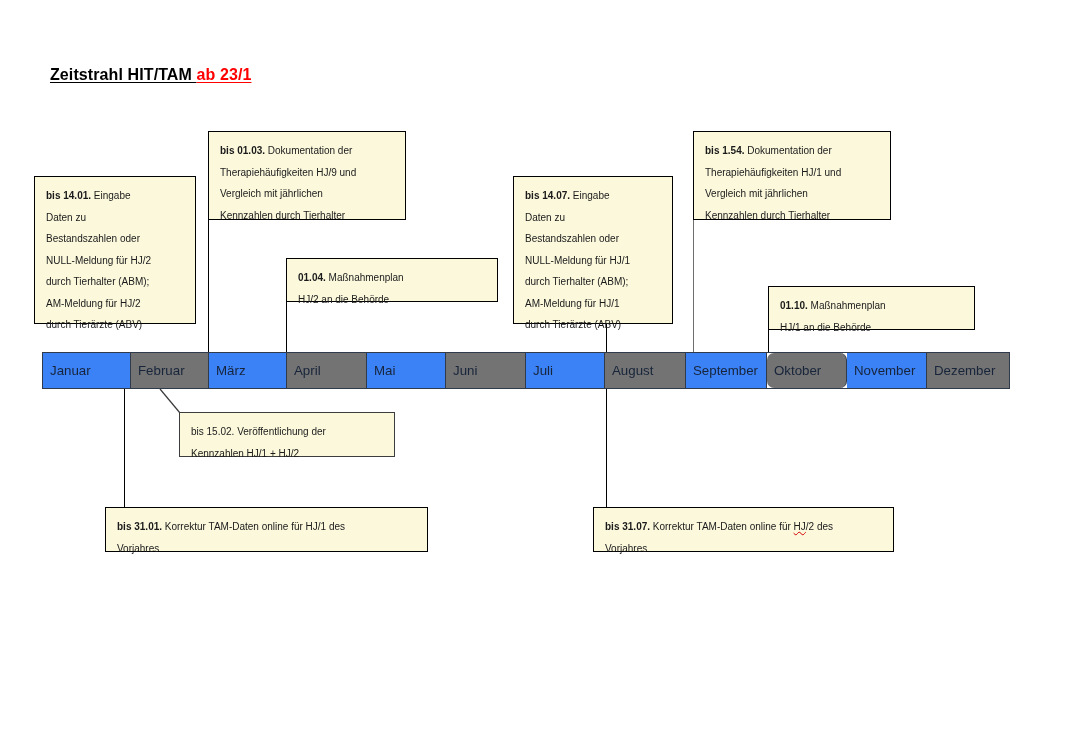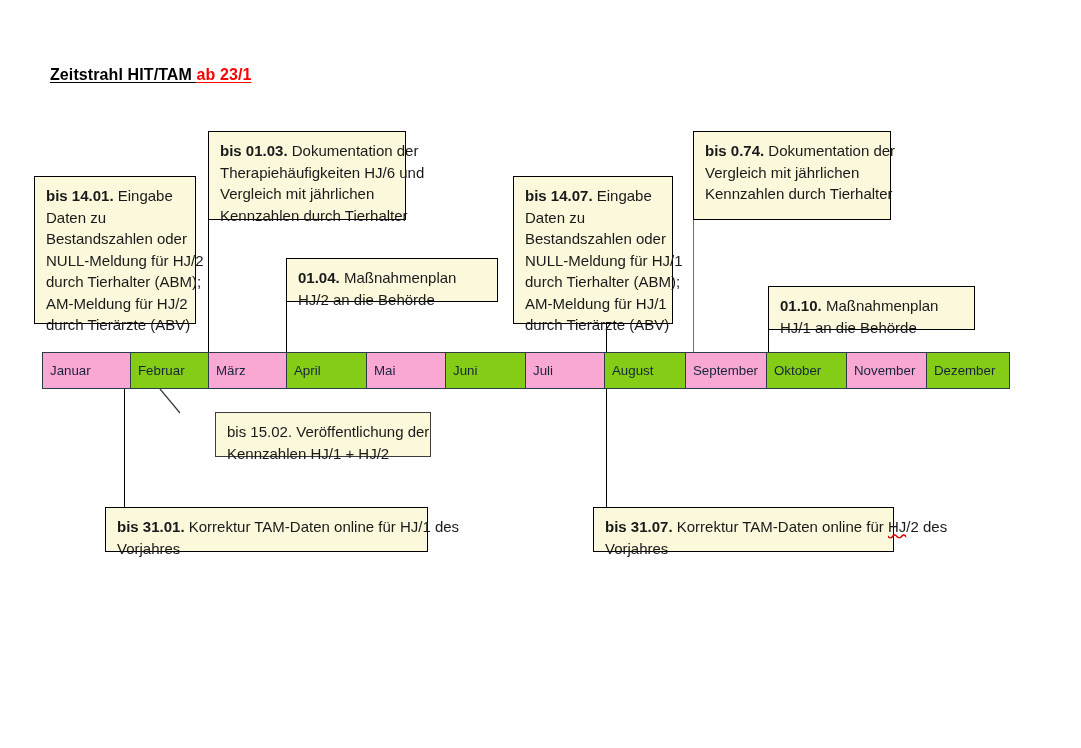--- a/index.html
+++ b/index.html
@@ -56,31 +56,31 @@
     border-right: 1px solid #2f3b4a;
     display: flex;
     align-items: center;
     padding-left: 7px;
     font-size: 13.3px;
     color: #17243a;
     overflow: hidden;
     white-space: nowrap;
   }
   .month:last-child { border-right: none; }
-  .month.dark  { background: #f9a8d4; }
-  .month.light { background: #84cc16; }
+  .month.dark  { background: #3b82f6; }
+  .month.light { background: #737373; }
 
   
   .callout {
     position: absolute;
     box-sizing: border-box;
     background: #fbf8dc;
     border: 1px solid #000000;
     padding: 8px 10px 17px 11px;
-    font-size: 15px;
+    font-size: 10px;
     line-height: 21.5px;
     color: #1a1a1a;
   }
   .callout.thin-border { border: 1px solid #3d3d3d; }
   .callout b { font-weight: bold; }
   .callout .ln { display: block; white-space: nowrap; }
   .spell {
     text-decoration: underline wavy #d40000;
     text-decoration-skip-ink: none;
   }
@@ -132,52 +132,53 @@
     <span class="ln">Daten zu</span>
     <span class="ln">Bestandszahlen oder</span>
     <span class="ln">NULL-Meldung für HJ/2</span>
     <span class="ln">durch Tierhalter (ABM);</span>
     <span class="ln">AM-Meldung für HJ/2</span>
     <span class="ln">durch Tierärzte (ABV)</span>
   </div>
 
   <div class="callout" style="left:208px; top:131px; width:198px; height:89px;">
     <span class="ln"><b>bis 01.03.</b><span> Dokumentation der</span></span>
-    <span class="ln">Therapiehäufigkeiten HJ/6 und</span>
+    <span class="ln">Therapiehäufigkeiten HJ/9 und</span>
     <span class="ln">Vergleich mit jährlichen</span>
     <span class="ln">Kennzahlen durch Tierhalter</span>
   </div>
 
   <div class="callout" style="left:286px; top:258px; width:212px; height:44px;">
     <span class="ln"><b>01.04.</b><span> Maßnahmenplan</span></span>
     <span class="ln">HJ/2 an die Behörde</span>
   </div>
 
   <div class="callout" style="left:513px; top:176px; width:160px; height:148px;">
     <span class="ln"><b>bis 14.07.</b><span> Eingabe</span></span>
     <span class="ln">Daten zu</span>
     <span class="ln">Bestandszahlen oder</span>
     <span class="ln">NULL-Meldung für HJ/1</span>
     <span class="ln">durch Tierhalter (ABM);</span>
     <span class="ln">AM-Meldung für HJ/1</span>
     <span class="ln">durch Tierärzte (ABV)</span>
   </div>
 
   <div class="callout" style="left:693px; top:131px; width:198px; height:89px;">
-    <span class="ln"><b>bis 0.74.</b><span> Dokumentation der</span></span>
+    <span class="ln"><b>bis 1.54.</b><span> Dokumentation der</span></span>
+    <span class="ln">Therapiehäufigkeiten HJ/1 und</span>
     <span class="ln">Vergleich mit jährlichen</span>
     <span class="ln">Kennzahlen durch Tierhalter</span>
   </div>
 
   <div class="callout" style="left:768px; top:258px; width:207px; height:44px;margin-top:28px;">
     <span class="ln"><b>01.10.</b><span> Maßnahmenplan</span></span>
     <span class="ln">HJ/1 an die Behörde</span>
   </div>
 
-  <div class="callout thin-border" style="left:179px; top:412px; width:216px; height:45px;margin-left:36px;">
+  <div class="callout thin-border" style="left:179px; top:412px; width:216px; height:45px;">
     <span class="ln">bis 15.02. Veröffentlichung der</span>
     <span class="ln">Kennzahlen HJ/1 + HJ/2</span>
   </div>
 
   <div class="callout" style="left:105px; top:507px; width:323px; height:45px;">
     <span class="ln"><b>bis 31.01.</b><span> Korrektur TAM-Daten online für HJ/1 des</span></span>
     <span class="ln">Vorjahres</span>
   </div>
 
   <div class="callout" style="left:593px; top:507px; width:301px; height:45px;">
@@ -188,18 +189,18 @@
   <div id="timeline">
     <div class="month dark" style="width:88px;">Januar</div>
     <div class="month light" style="width:78px;">Februar</div>
     <div class="month dark" style="width:78px;">März</div>
     <div class="month light" style="width:80px;">April</div>
     <div class="month dark" style="width:79px;">Mai</div>
     <div class="month light" style="width:80px;">Juni</div>
     <div class="month dark" style="width:79px;">Juli</div>
     <div class="month light" style="width:81px;">August</div>
     <div class="month dark" style="width:81px;">September</div>
-    <div class="month light" style="width:80px;">Oktober</div>
+    <div class="month light" style="width:80px;border-radius:7px;">Oktober</div>
     <div class="month dark" style="width:80px;">November</div>
     <div class="month light" style="width:82px;">Dezember</div>
   </div>
 
 </div>
 
 </body></html>

